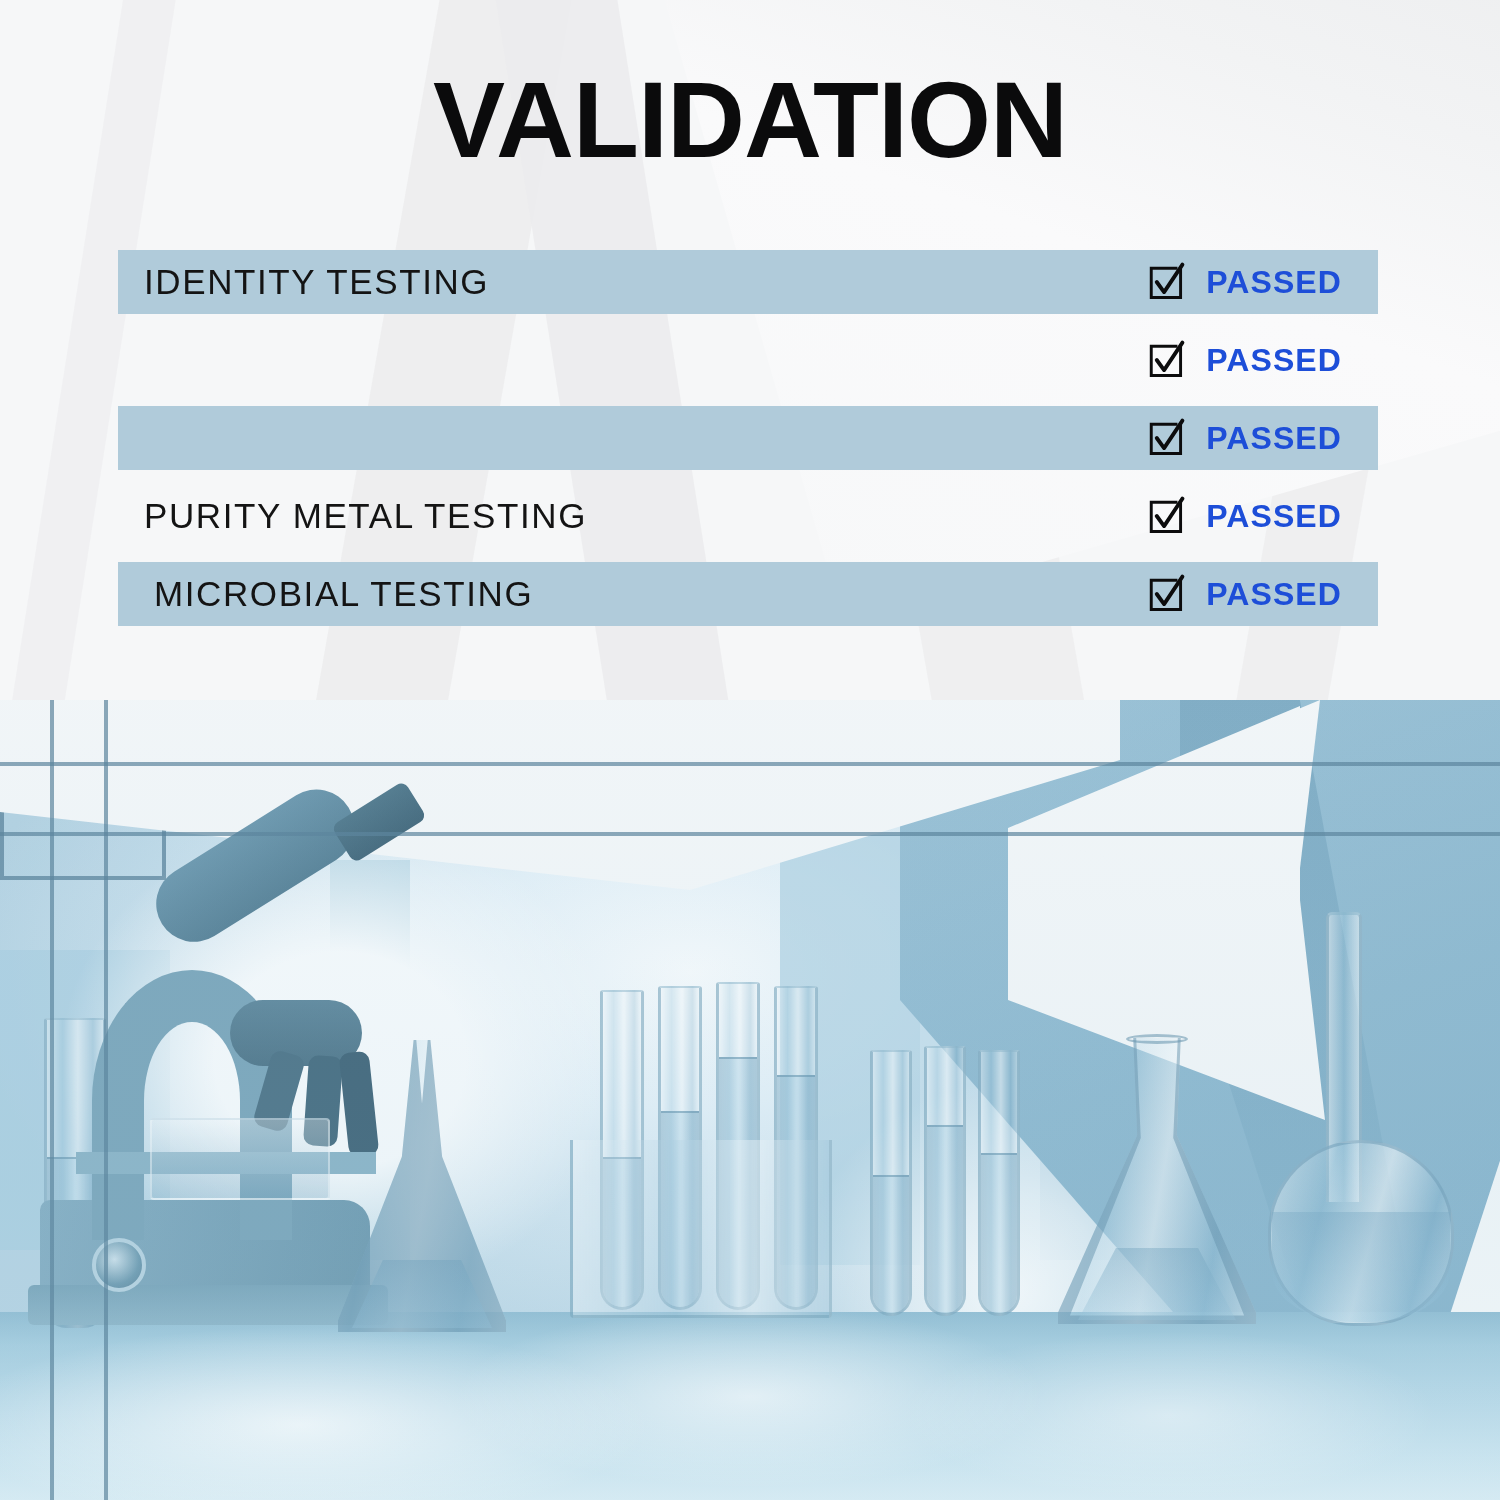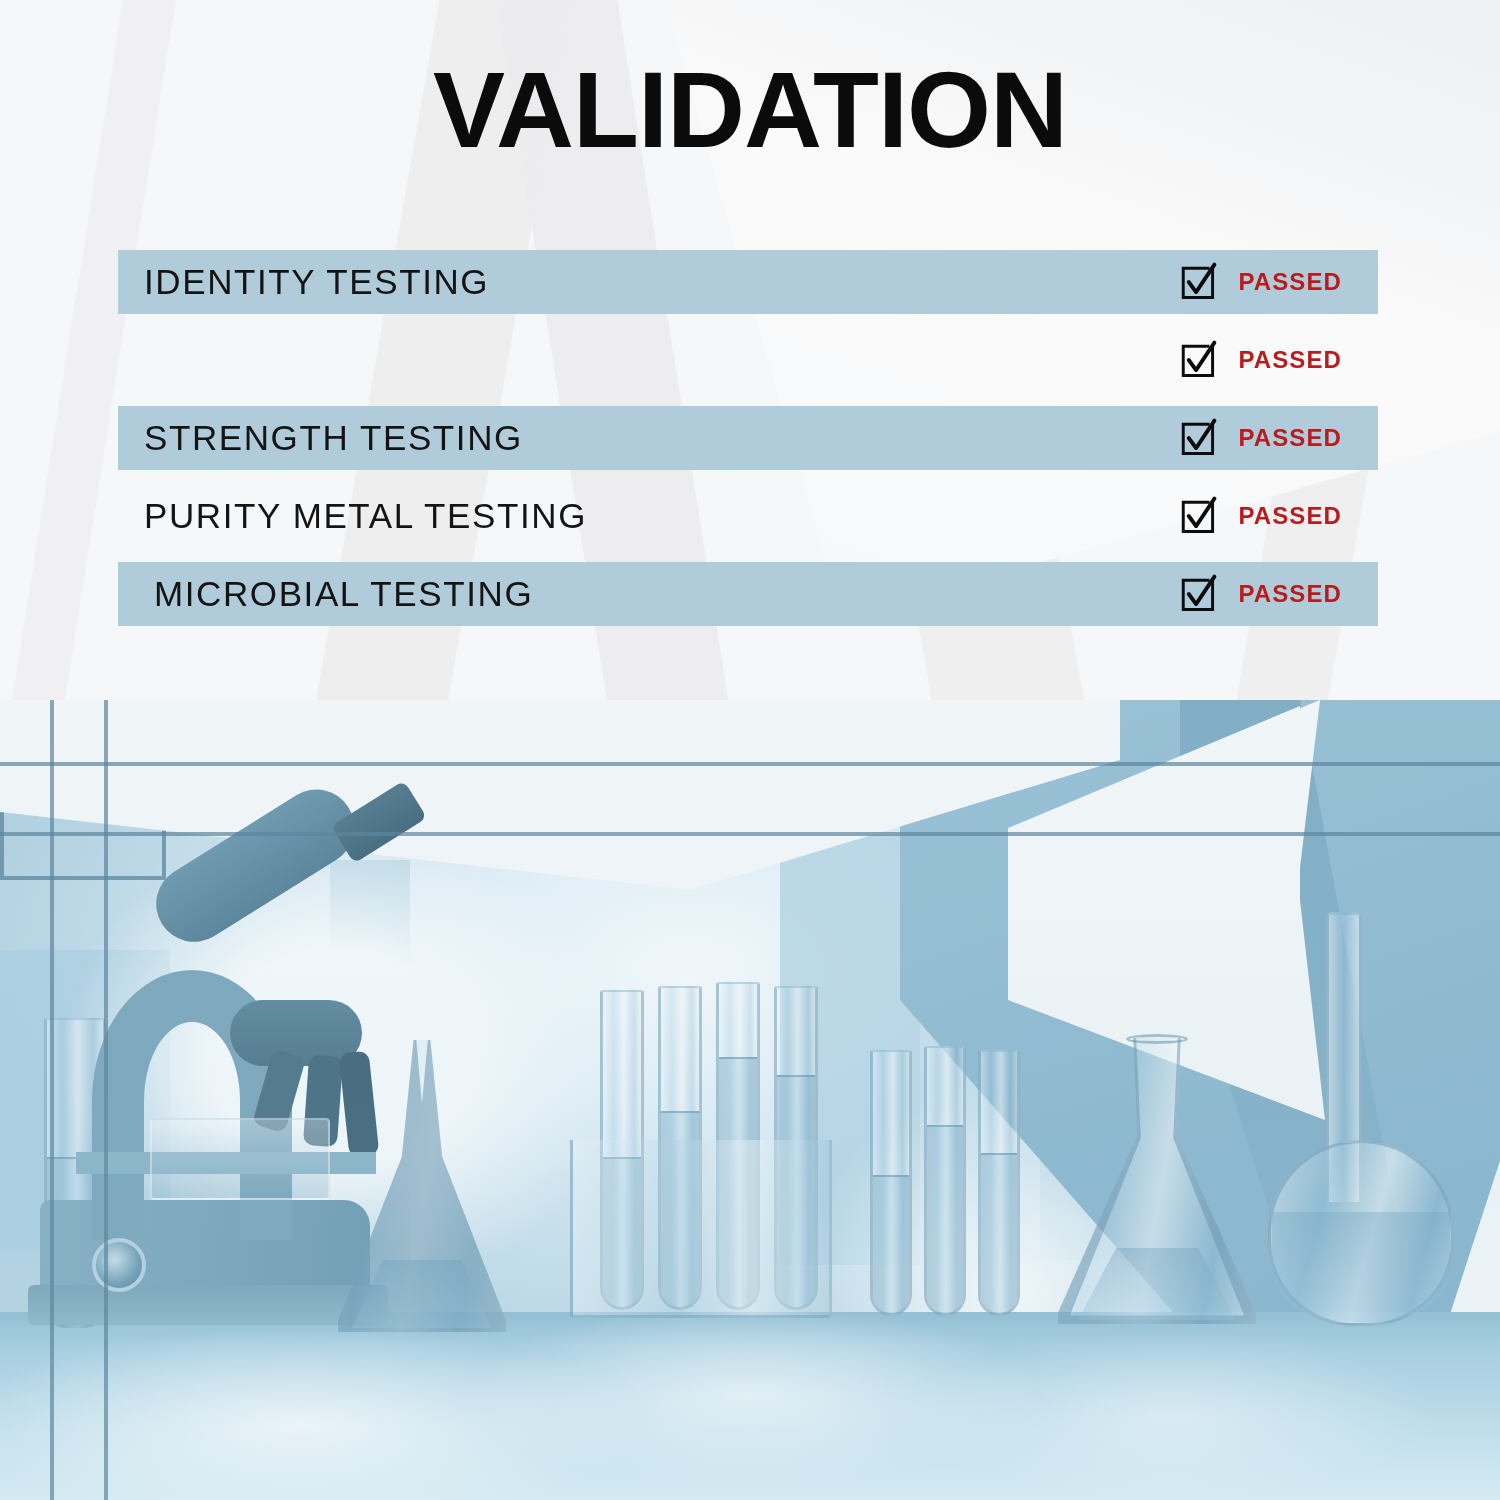--- a/index.html
+++ b/index.html
@@ -133,21 +133,21 @@
 
   
   .photo-tint {
     position:absolute; inset:0;
     background:linear-gradient(180deg, rgba(150,195,218,.10) 0%, rgba(140,190,215,.16) 60%, rgba(160,205,225,.12) 100%);
     pointer-events:none;
   }
 
   
   #title {
-    position:absolute; left:0; top:56px; width:1500px;
+    position:absolute; left:0; top:66px; width:1500px;
     text-align:center;
     font-size:108px;
     font-weight:bold;
     letter-spacing:-1px;
     color:#0b0b0c;
     line-height:1;
   }
 
   #list { position:absolute; left:0; top:250px; width:1500px; }
   .row {
@@ -168,21 +168,21 @@
     white-space:nowrap;
   }
   .row.indented .row-label { padding-left:36px; }
 
   .row-status {
     position:absolute; right:36px; top:50%; transform:translateY(-50%);
     display:flex; align-items:center; gap:19px;
   }
   .check-icon { width:44px; height:44px; display:block; flex:0 0 auto; }
   .status-text {
-    font-size:24px; font-weight:bold; letter-spacing:1.1px; color:#b91c1c;
+    font-size:32px; font-weight:bold; letter-spacing:1.1px; color:#1d4ed8;
   }
 </style>
 </head>
 <body>
 
 <div id="stage">
 
   <div class="bg-top">
     <div class="ribbon r1"></div>
     <div class="ribbon r2"></div>
@@ -341,21 +341,20 @@
             <svg class="check-icon" viewBox="0 0 48 48" fill="none" stroke="#0c0c0d" stroke-width="3.2" stroke-linecap="square" stroke-linejoin="miter">
       <path d="M41 9 V41 H9 V9 H36"></path>
       <path d="M15 24 L23 35 L43 5" stroke-width="4.2" stroke-linecap="round" stroke-linejoin="round"></path>
     </svg>
           </span>
          <span class="status-text">PASSED</span>
        </div>
       </div>
       <div class="row-spacer"></div>
       <div class="row shaded">
-        <div class="row-label">STRENGTH TESTING</div>
        <div class="row-status">
          <span>
             <svg class="check-icon" viewBox="0 0 48 48" fill="none" stroke="#0c0c0d" stroke-width="3.2" stroke-linecap="square" stroke-linejoin="miter">
       <path d="M41 9 V41 H9 V9 H36"></path>
       <path d="M15 24 L23 35 L43 5" stroke-width="4.2" stroke-linecap="round" stroke-linejoin="round"></path>
     </svg>
           </span>
          <span class="status-text">PASSED</span>
        </div>
       </div>

